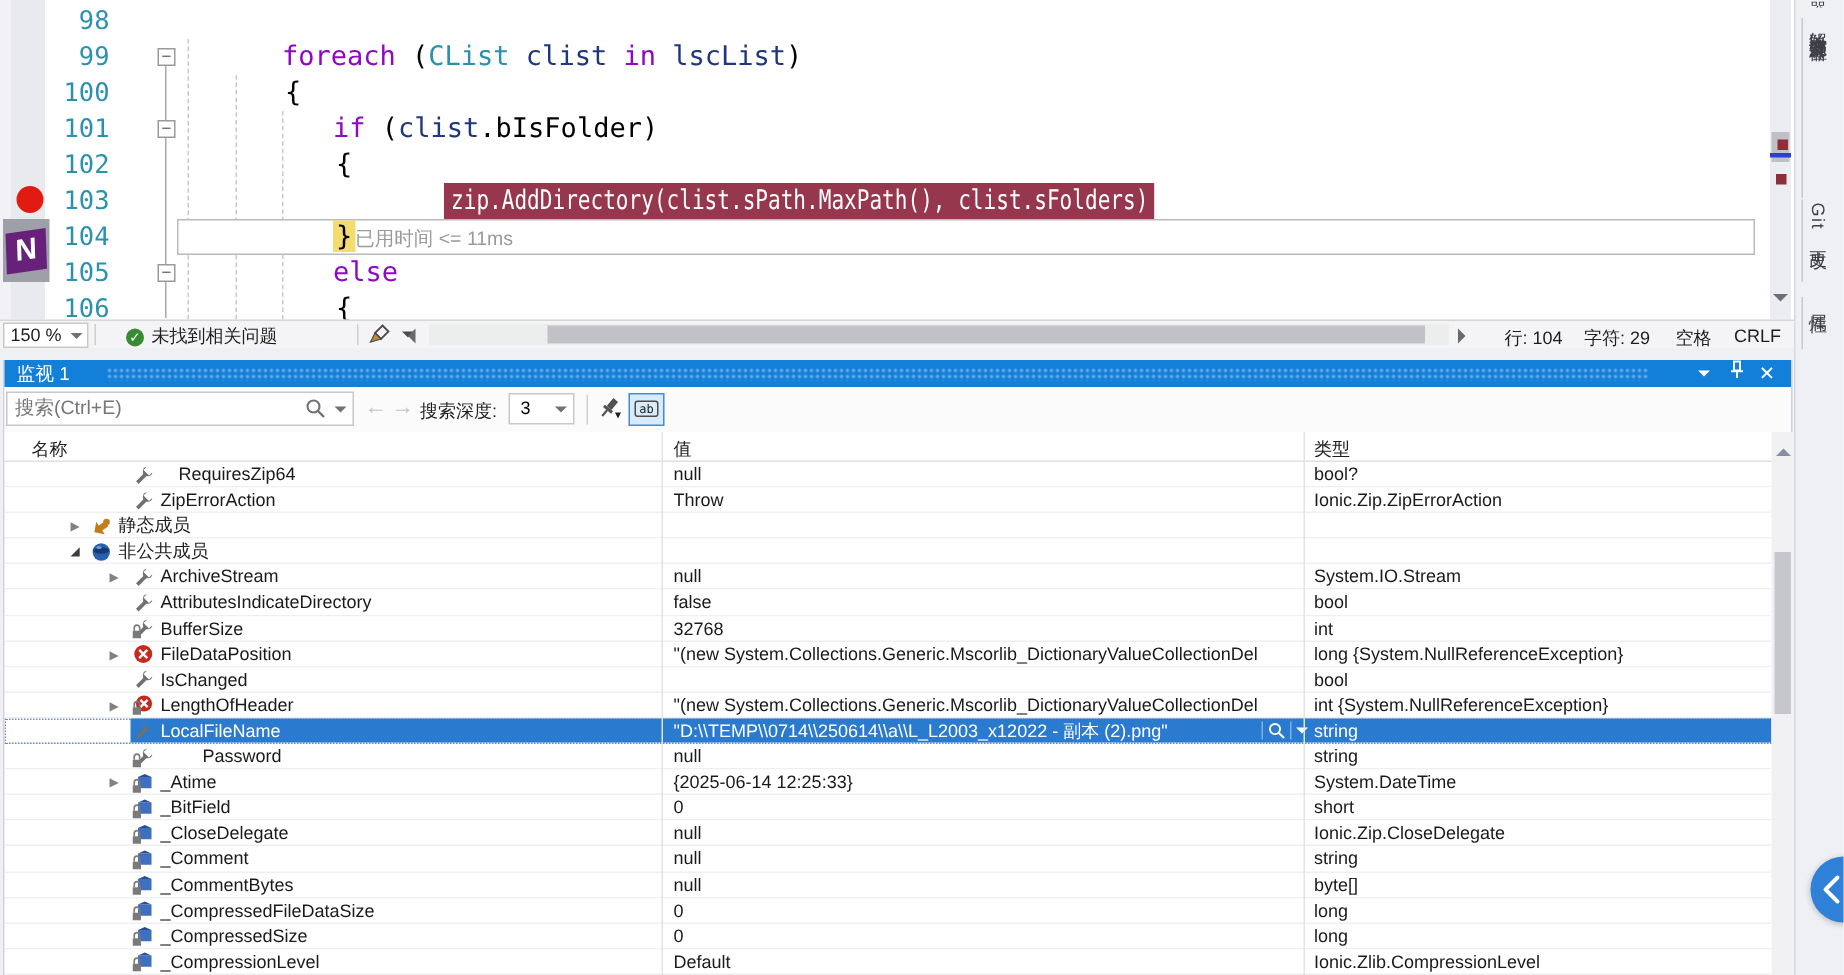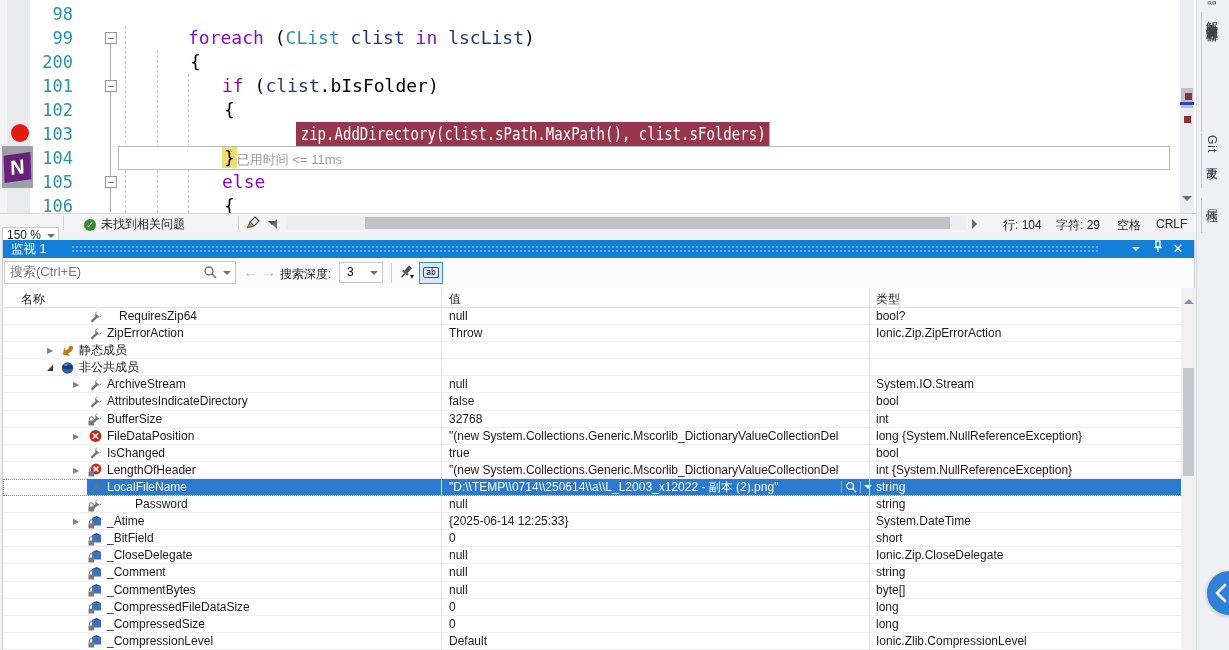--- a/index.html
+++ b/index.html
@@ -29,21 +29,21 @@
 
   
   #ed-vscroll { position:absolute; left:1180px; top:0; width:14px; height:213px; background:#ecedf1; }
   #ed-vthumb { position:absolute; left:1px; top:88px; width:12px; height:20px; background:#c0c1c7; }
   #ed-blueline { position:absolute; left:0; top:102px; width:14px; height:3px; background:#2940d0; }
   .ed-redmark { position:absolute; width:7px; height:7px; background:#8e2f38; }
   #ed-downarrow { position:absolute; left:2px; top:196px; width:0; height:0; border:5px solid transparent; border-top-color:#6d7078; }
 
   
   #ed-status { position:absolute; left:0; top:213px; width:1196px; height:19px; background:#f4f4f6; border-top:1px solid #d6d6d6; font-size:12px; color:#1e1e1e; }
-  #zoom-combo { position:absolute; left:2px; top:1px; width:57px; height:17px; background:#fff; border:1px solid #c8c8c8; padding-left:4px; line-height:15px;margin-top:12px; }
+  #zoom-combo { position:absolute; left:2px; top:1px; width:57px; height:17px; background:#fff; border:1px solid #c8c8c8; padding-left:4px; line-height:15px; }
   #zoom-combo .arr { position:absolute; right:3px; top:6px; border:4px solid transparent; border-top-color:#717171; }
   .vsep { position:absolute; top:2px; width:1px; height:14px; background:#cfcfcf; }
   #health { position:absolute; left:84px; top:2px; display:flex; align-items:center; gap:5px; }
   #health .chk { width:12px; height:12px; border-radius:50%; background:#388a34; color:#fff; font-size:9px; line-height:12px; text-align:center; }
   #broom { position:absolute; left:246px; top:1px; width:30px; height:16px; }
   #broom .arr { position:absolute; right:0; top:6px; border:4px solid transparent; border-top-color:#4a4a4a; }
   .hsarrow { position:absolute; top:5px; width:0; height:0; border:5px solid transparent; }
   #hs-left { left:272px; border-right-color:#6a6a6a; border-left-width:0; }
   #hs-right{ left:972px; border-left-color:#6a6a6a; border-right-width:0; }
   #hs-track { position:absolute; left:286px; top:2px; width:680px; height:14px; background:#eceded; }
@@ -119,21 +119,21 @@
     <div id="bp-margin"></div>
 
     <div class="iguide" style="left:125px; top:26px; height:187px;"></div>
     <div class="iguide" style="left:157px; top:50px; height:163px;"></div>
     <div class="iguide" style="left:188px; top:74px; height:139px;"></div>
     <div id="fold-rail"></div>
 
     <div id="code-lines">
         <div class="crow"><span class="lnum">98</span><span class="ctext" style="left: 188px;"></span></div>
         <div class="crow"><span class="lnum">99</span><span class="fold-box">–</span><span class="ctext" style="left: 188px;"><span class="kw">foreach</span><span class="pln"> (</span><span class="typ">CList</span><span class="pln"> </span><span class="idn">clist</span><span class="pln"> </span><span class="kw">in</span><span class="pln"> </span><span class="idn">lscList</span><span class="pln">)</span></span></div>
-        <div class="crow"><span class="lnum">200</span><span class="ctext" style="left: 190px;"><span class="pln">{</span></span></div>
+        <div class="crow"><span class="lnum">100</span><span class="ctext" style="left: 190px;"><span class="pln">{</span></span></div>
         <div class="crow"><span class="lnum">101</span><span class="fold-box">–</span><span class="ctext" style="left: 222px;"><span class="kw">if</span><span class="pln"> (</span><span class="idn">clist</span><span class="pln">.bIsFolder)</span></span></div>
         <div class="crow"><span class="lnum">102</span><span class="ctext" style="left: 224px;"><span class="pln">{</span></span></div>
         <div class="crow"><span class="lnum">103</span><span class="ctext" style="left: 296px;"><span class="hl-line">zip.AddDirectory(clist.sPath.MaxPath(), clist.sFolders)</span></span></div>
         <div class="crow"><div class="boxed"></div><span class="lnum">104</span><span class="ctext" style="left: 222px;"><span class="brace-y">}</span><span class="perftip">已用时间 &lt;= 11ms</span></span></div>
         <div class="crow"><span class="lnum">105</span><span class="fold-box">–</span><span class="ctext" style="left: 222px;"><span class="kw">else</span></span></div>
         <div class="crow"><span class="lnum">106</span><span class="ctext" style="left: 224px;"><span class="pln">{</span></span></div>
       </div>
 
     <div id="bp-dot"></div>
     <div id="n-overlay">
@@ -326,21 +326,20 @@
           <span class="tp">long {System.NullReferenceException}</span>
         </div>
         <div class="wrow">
           <span class="wicon" style="left: 85px;"><svg width="15" height="14" viewBox="0 0 15 14">
               <g transform="rotate(45 8 7)">
                 <path d="M5.2 1.5 a3.2 3.2 0 1 0 5.2 0 l0 3.2 -5.2 0 z" fill="#707070"></path>
                 <rect x="7" y="5.5" width="2.4" height="8" fill="#707070"></rect>
               </g>
             </svg></span>
           <span class="nm" style="left: 104px;">IsChanged</span>
-          <span class="vl">true</span>
           <span class="tp">bool</span>
         </div>
         <div class="wrow">
           <span class="exp" style="left: 70px;">▶</span>
           <span class="wicon" style="left: 85px;"><svg width="15" height="14" viewBox="0 0 15 14">
               <circle cx="8" cy="6" r="5.4" fill="#c42b1c"></circle>
               <path d="M5.6 3.6 L10.4 8.4 M10.4 3.6 L5.6 8.4" stroke="#fff" stroke-width="1.5"></path>
               <g>
                 <rect x="0.5" y="8.5" width="5.5" height="5" fill="#7a7a7a"></rect>
                 <path d="M1.5 8.5 v-2 a1.8 1.8 0 0 1 3.6 0 v2" fill="none" stroke="#7a7a7a" stroke-width="1.1"></path>

